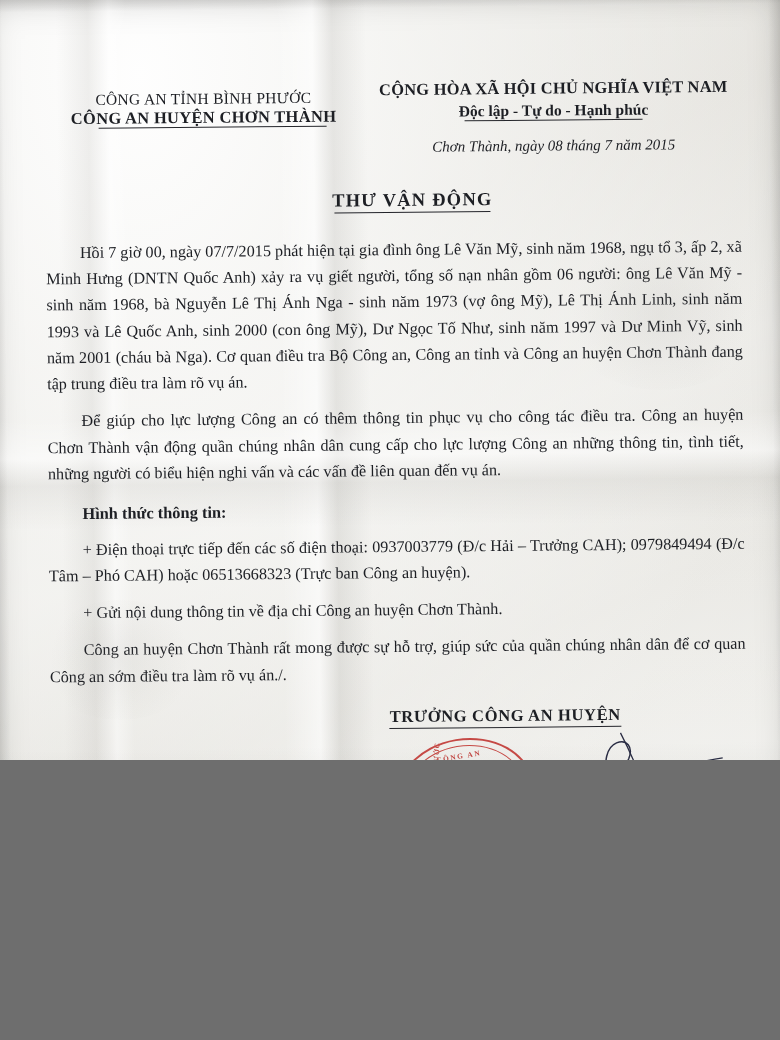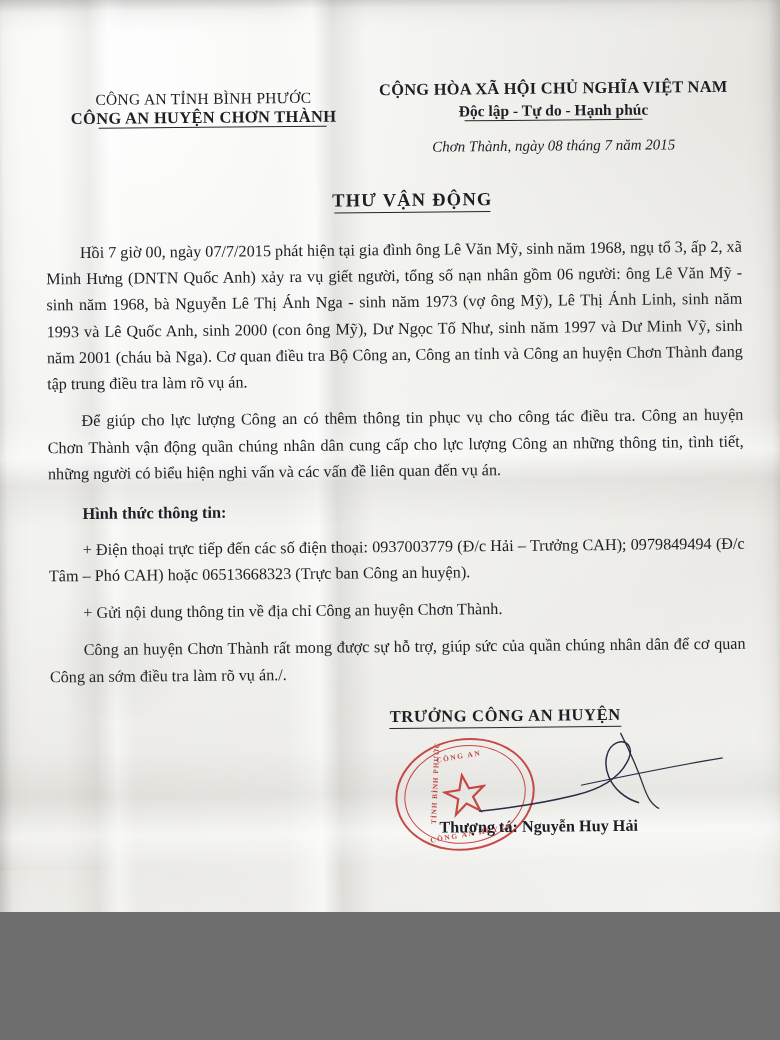--- a/index.html
+++ b/index.html
@@ -3,21 +3,21 @@
 <meta charset="utf-8">
 <style>
   html, body {
     margin: 0;
     padding: 0;
     background: #6e6e6e;
   }
   #page {
     position: relative;
     width: 780px;
-    height: 912px;
+    height: 760px;
     overflow: hidden;
     background: #b9b6ae;
     font-family: "Liberation Serif", serif;
   }
 
   
   .paper {
     position: absolute;
     left: -18px;
     top: -14px;

